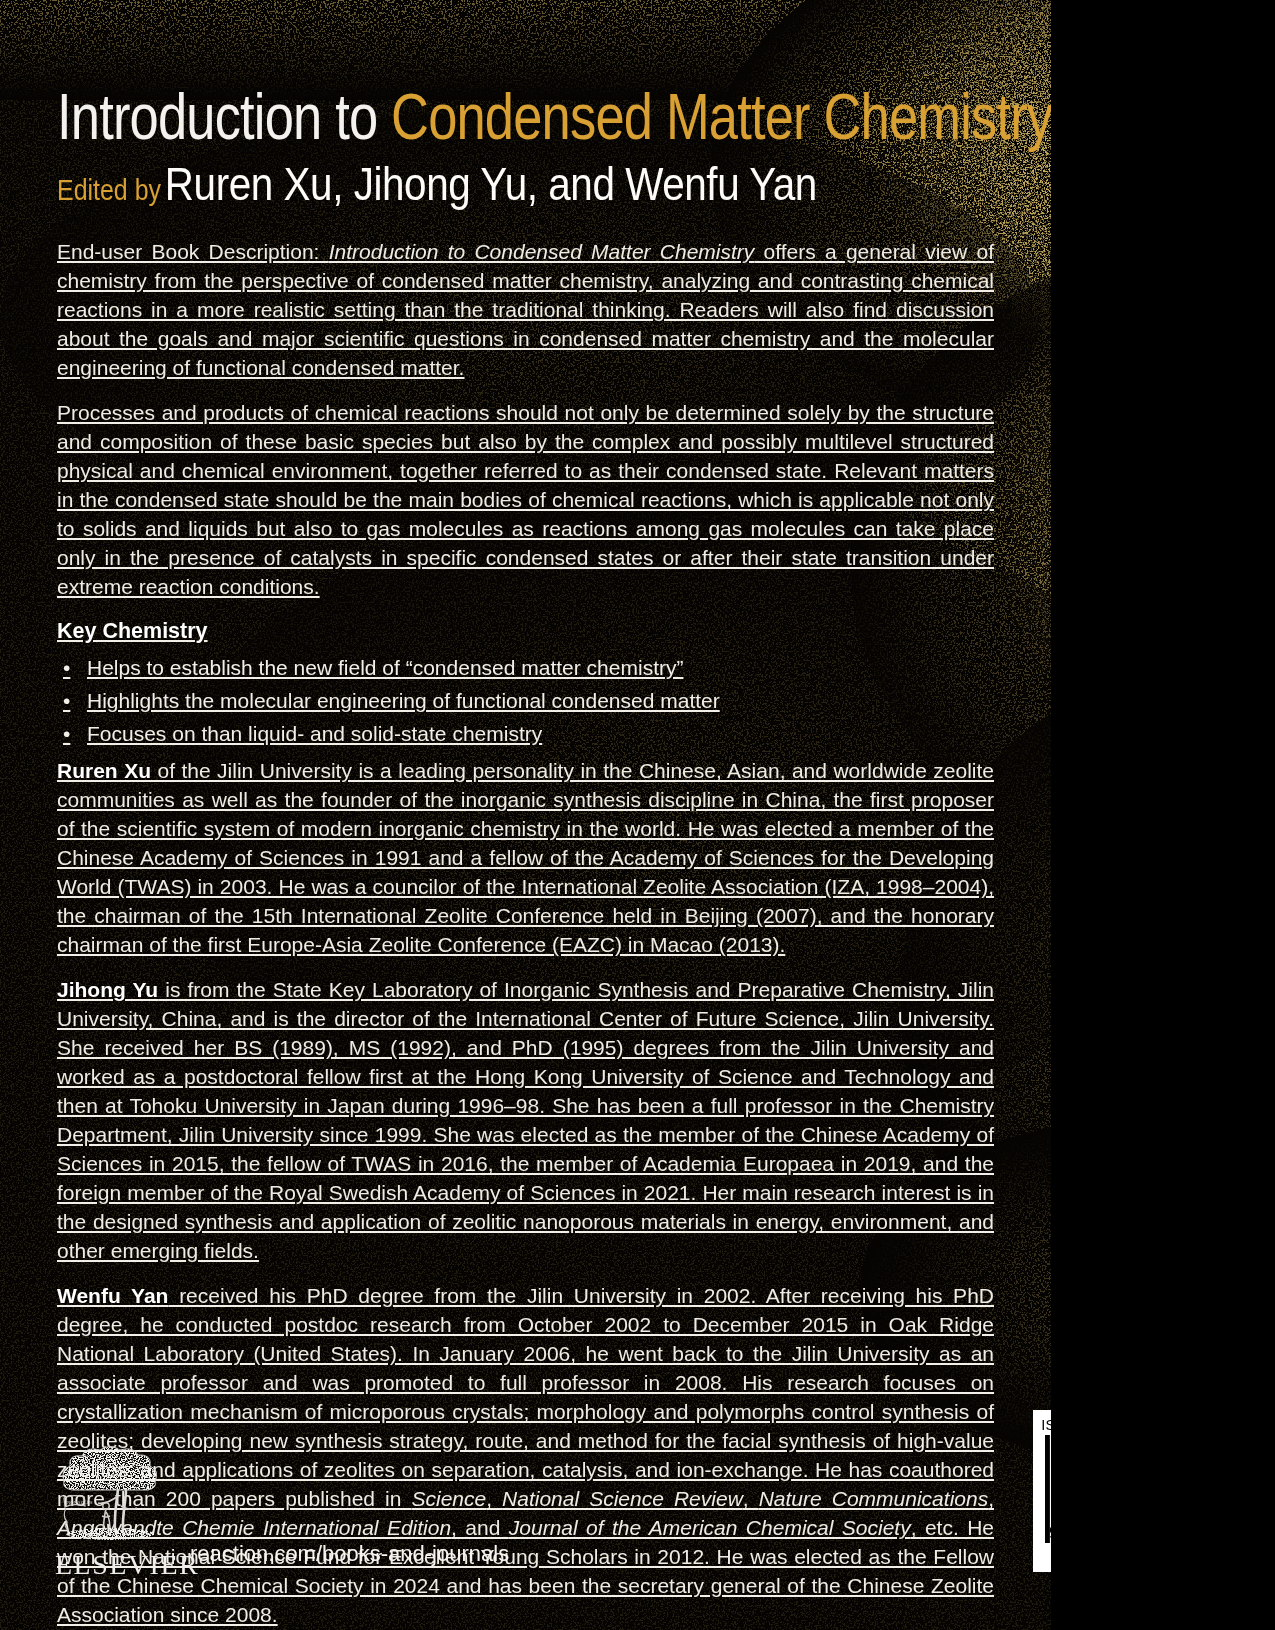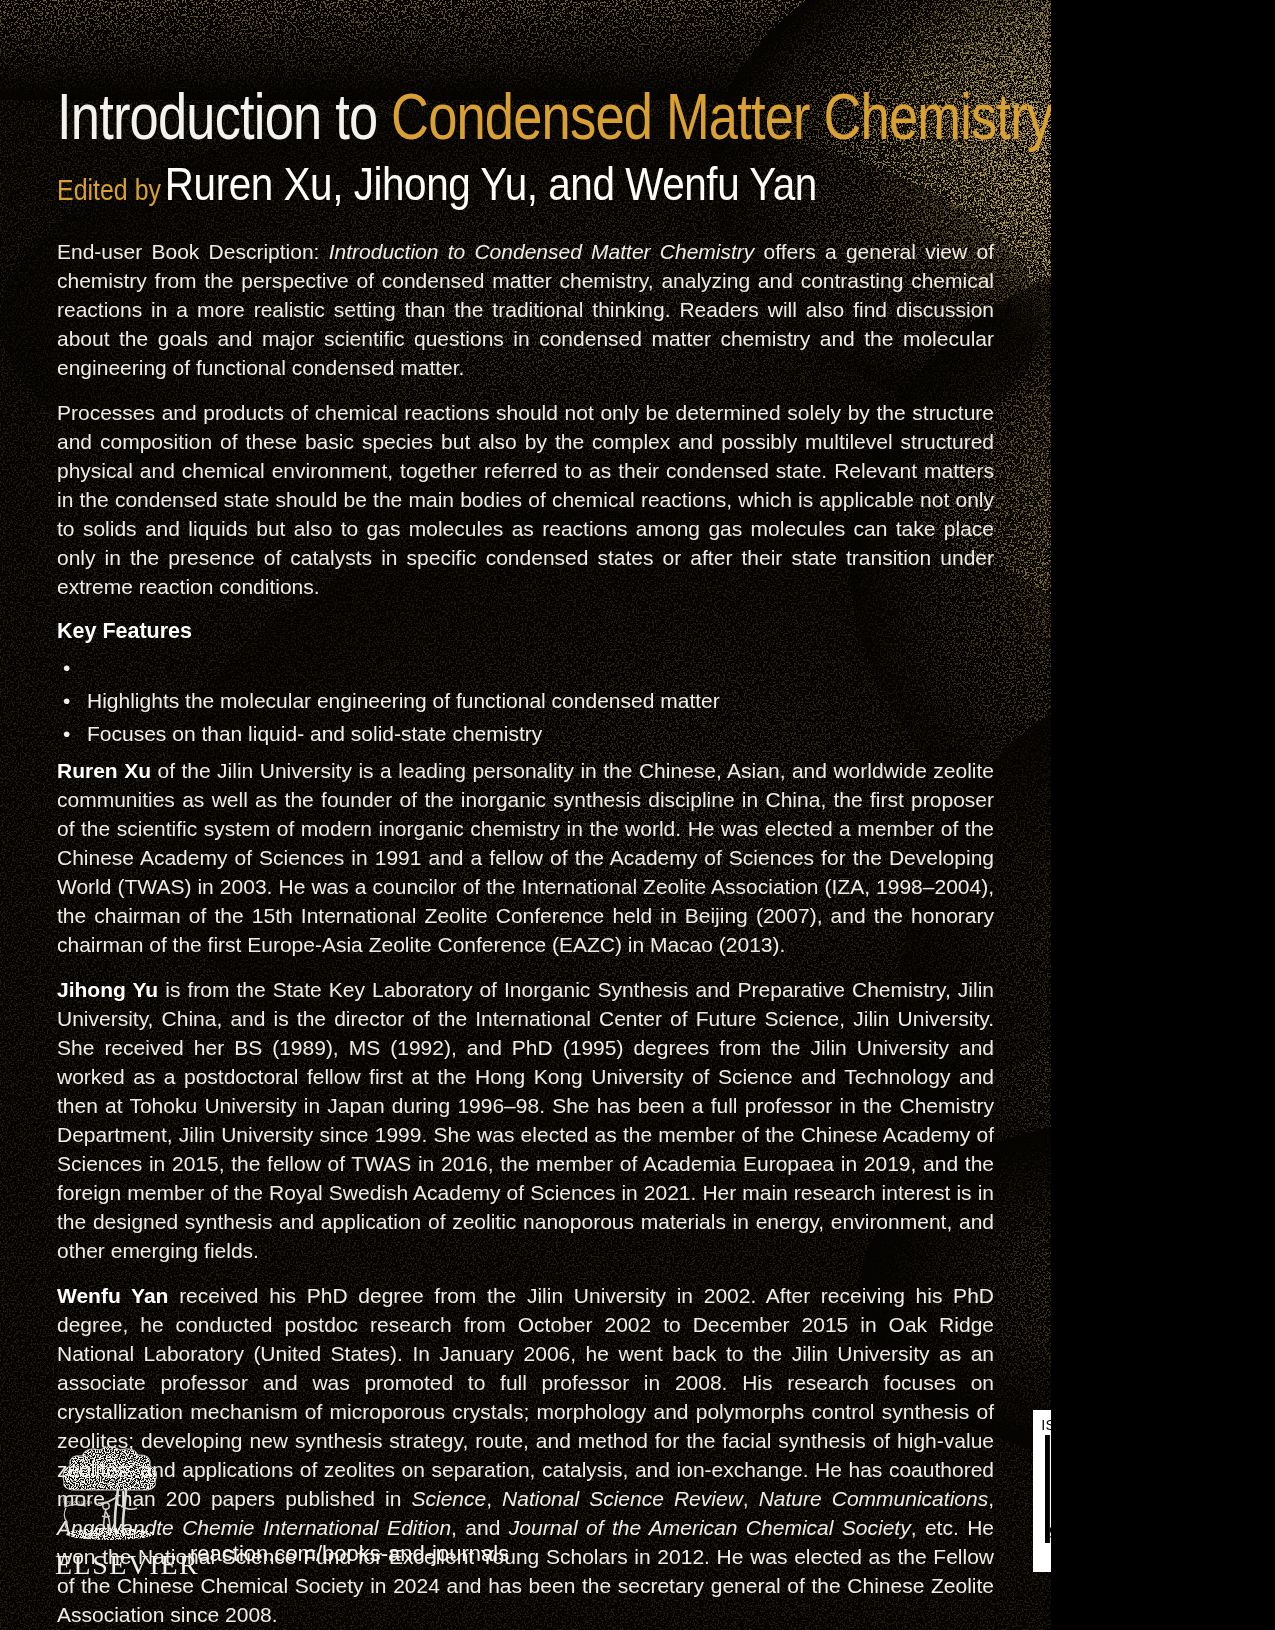--- a/index.html
+++ b/index.html
@@ -1,20 +1,21 @@
 <!DOCTYPE html>
 <html><head>
 <meta charset="utf-8">
 <style>
   * { margin:0; padding:0; box-sizing:border-box; }
   html,body { background:#000; }
   .page {
     position:relative; width:1051px; height:1630px; overflow:hidden;
     background:#404040; color:#f2efe9;
     font-family:"Liberation Sans", sans-serif;
+    text-decoration:underline;
   }
   .bg-speckle { position:absolute; inset:0; z-index:0; }
   .content { position:relative; z-index:2; padding:0 57px; }
 
   .title { margin-top:82px; white-space:nowrap; font-size:64px; font-weight:500; letter-spacing:-1px; line-height:1.1; }
   .squeeze { display:inline-block; transform:scaleX(.82); transform-origin:0 50%; }
   .title-gold { color:#D9A033; }
   .title-white { color:#f4f2ee; }
 
   .byline { margin-top:4px; white-space:nowrap; }
@@ -114,24 +115,25 @@
     </h1>
 
     <div class="byline">
       <span class="squeeze"><span class="edited-by">Edited by</span>
       <span class="editors-names">Ruren Xu, Jihong Yu, and Wenfu Yan</span></span>
     </div>
 
     <p class="para"><span>End-user Book Description: </span><span class="ri">Introduction to Condensed Matter Chemistry</span><span> offers a general view of chemistry from the perspective of condensed matter chemistry, analyzing and contrasting chemical reactions in a more realistic setting than the traditional thinking. Readers will also find discussion about the goals and major scientific questions in condensed matter chemistry and the molecular engineering of functional condensed matter.</span></p>
     <p class="para">Processes and products of chemical reactions should not only be determined solely by the structure and composition of these basic species but also by the complex and possibly multilevel structured physical and chemical environment, together referred to as their condensed state. Relevant matters in the condensed state should be the main bodies of chemical reactions, which is applicable not only to solids and liquids but also to gas molecules as reactions among gas molecules can take place only in the presence of catalysts in specific condensed states or after their state transition under extreme reaction conditions.</p>
 
-    <h2 class="head">Key Features</h2>
+    <h2 class="head">Key Chemistry</h2>
     <ul class="features">
       <li>
           <span class="bullet">•</span>
+          <span>Helps to establish the new field of “condensed matter chemistry”</span>
         </li>
       <li>
           <span class="bullet">•</span>
           <span>Highlights the molecular engineering of functional condensed matter</span>
         </li>
       <li>
           <span class="bullet">•</span>
           <span>Focuses on than liquid- and solid-state chemistry</span>
         </li>
     </ul>

